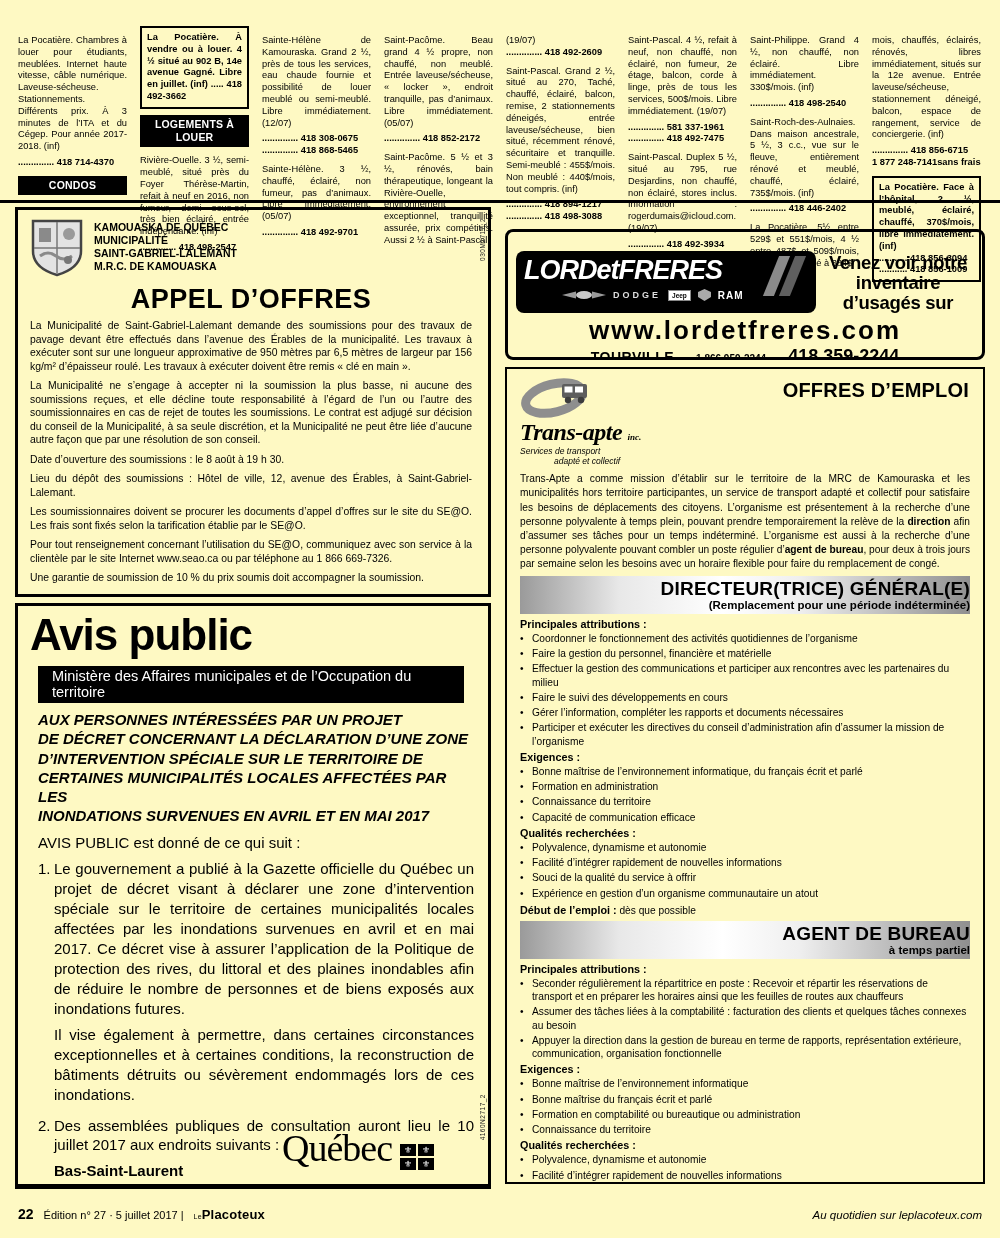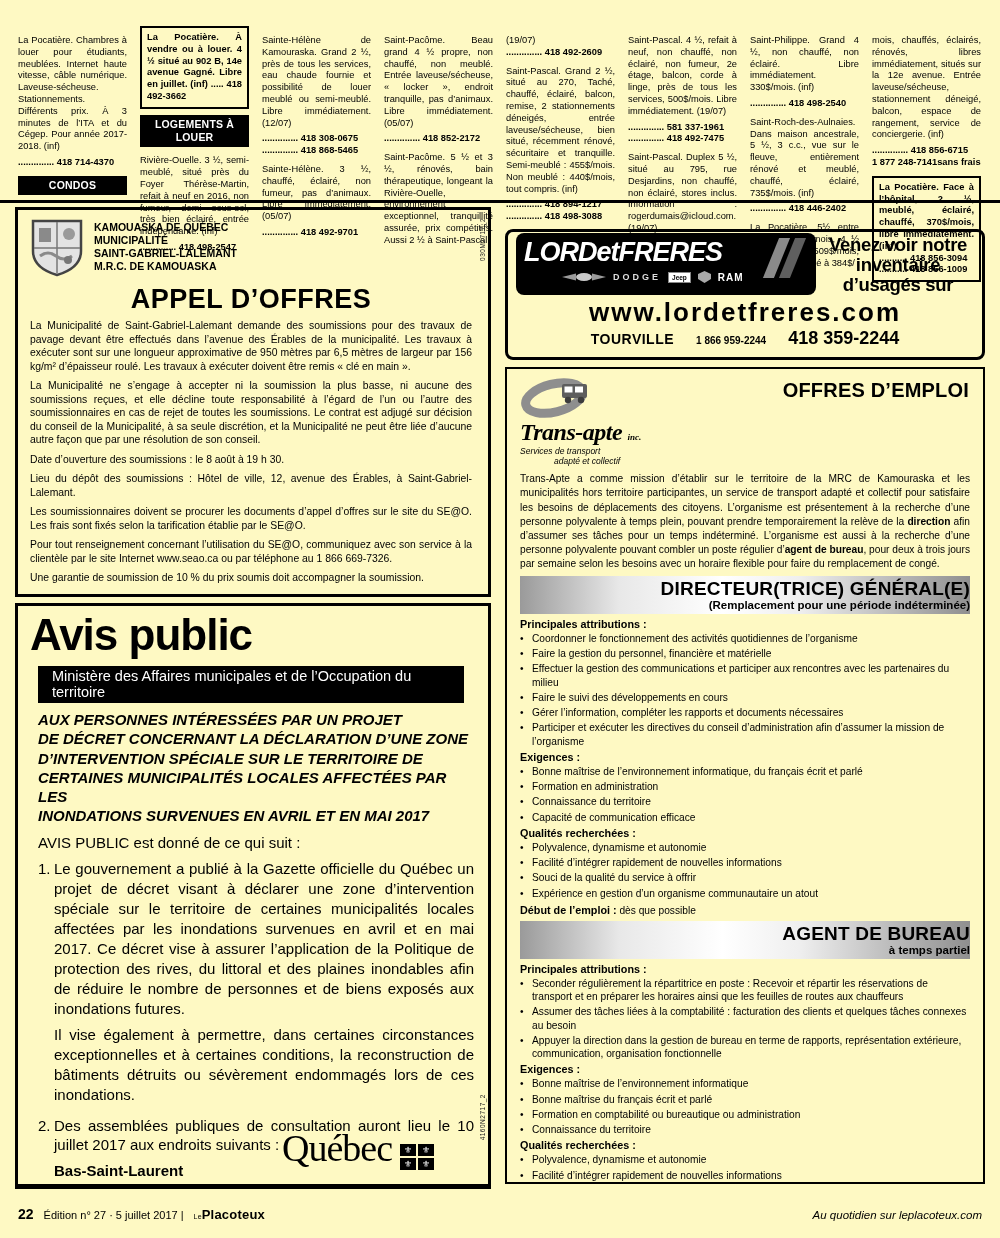--- a/index.html
+++ b/index.html
@@ -48,21 +48,21 @@
   .avis-item .num { width:12px; flex:none; }
   .avis-item .itxt p { margin-bottom:6px; text-align:justify; }
   .venue { margin-bottom:6px; }
   .venue .region { font-weight:bold; }
   .qc-logo { position:absolute; right:54px; bottom:14px; display:flex; align-items:flex-end; gap:8px; }
   .qc-word { font-family:"Liberation Serif", serif; font-size:38px; letter-spacing:-1px; }
   .qc-flag { display:grid; grid-template-columns:16px 16px; grid-template-rows:12px 12px; gap:2px; }
   .qc-cell { background:#000; color:#fff; font-size:9px; line-height:12px; text-align:center; }
 
   
-  .lord-box { position:relative; margin-top:22px; height:131px; border:3px solid #000; border-radius:8px; padding:1px 8px 4px; overflow:hidden; }
+  .lord-box { position:relative; margin-top:22px; height:131px; border:3px solid #000; border-radius:8px; padding:19px 8px 4px; overflow:hidden; }
   .lord-top { display:flex; gap:6px; }
   .lord-logo { position:relative; width:300px; height:62px; background:#000; border-radius:8px; color:#fff; padding:4px 8px 2px; flex:none; }
   .lord-brand { font-style:italic; font-weight:bold; font-size:27px; letter-spacing:-1px; white-space:nowrap; }
   .lord-slash { position:absolute; top:5px; width:11px; height:40px; transform:skewX(-22deg); }
   .s1 { right:34px; background:#8a8a8a; }
   .s2 { right:18px; background:#5f5f5f; }
   .lord-brands-row { display:flex; align-items:center; gap:7px; margin:3px 0 0 38px; }
   .dodge-word { color:#ddd; font-weight:bold; font-size:9px; letter-spacing:3px; }
   .jeep-badge { background:#fff; color:#000; font-weight:bold; font-size:6.5px; padding:0 3px; line-height:9px; border:1px solid #888; }
   .ram-word { color:#fff; font-weight:bold; font-size:10px; letter-spacing:1px; }

